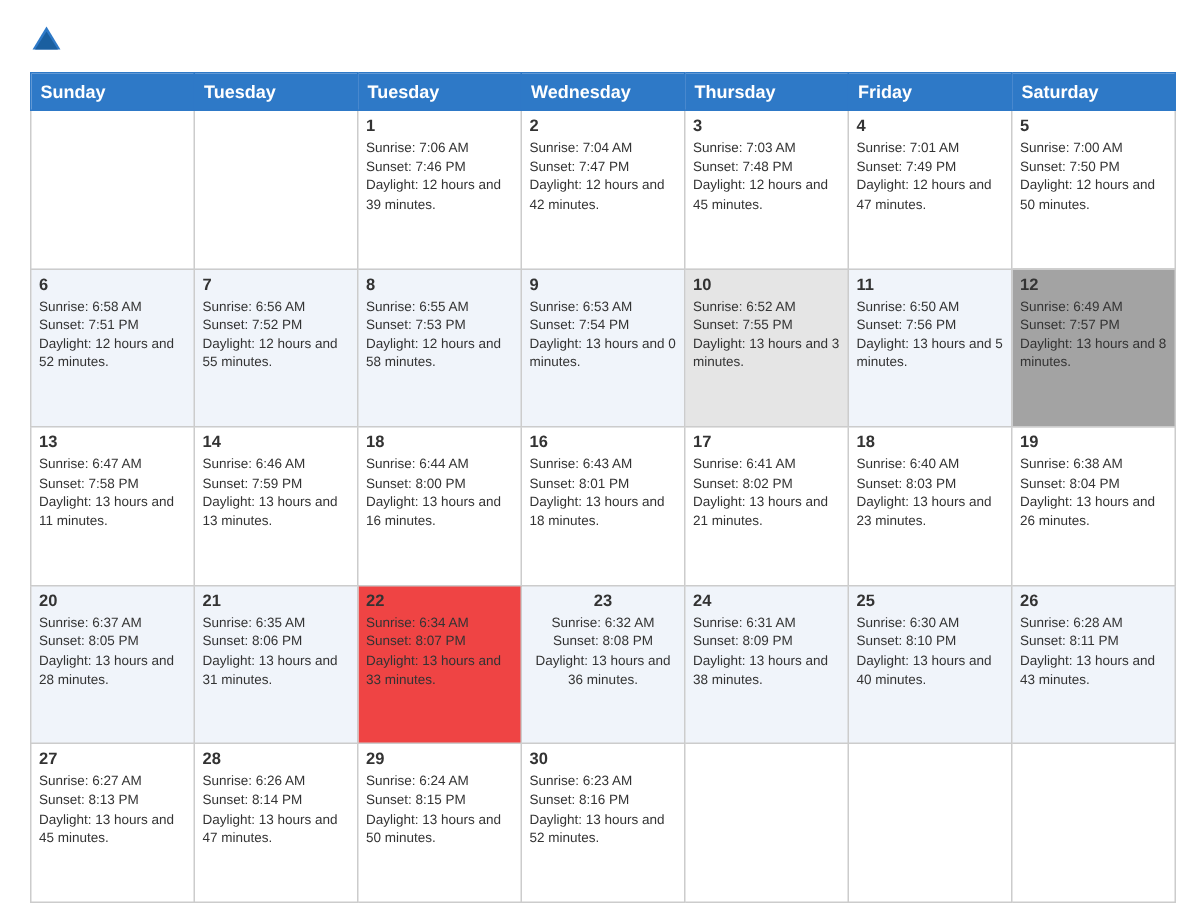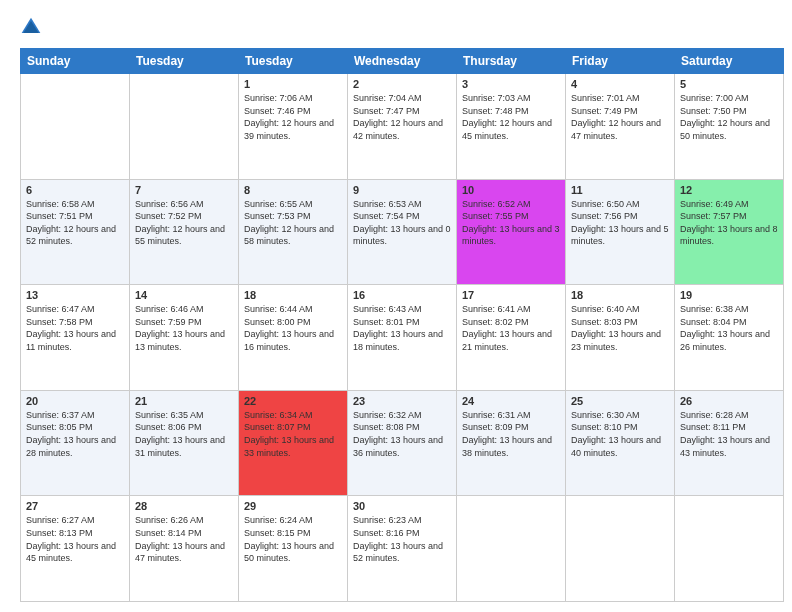--- a/index.html
+++ b/index.html
@@ -161,29 +161,29 @@
             <div class="cell-text">Sunrise: 6:56 AM<br>Sunset: 7:52 PM<br>Daylight: 12 hours and 55 minutes.</div>
           </td>
           <td style="background-color: rgb(240, 244, 250);">
             <span class="day-number">8</span>
             <div class="cell-text">Sunrise: 6:55 AM<br>Sunset: 7:53 PM<br>Daylight: 12 hours and 58 minutes.</div>
           </td>
           <td style="background-color: rgb(240, 244, 250);">
             <span class="day-number">9</span>
             <div class="cell-text">Sunrise: 6:53 AM<br>Sunset: 7:54 PM<br>Daylight: 13 hours and 0 minutes.</div>
           </td>
-          <td style="background-color: #d946ef;">
+          <td style="background-color: #e5e5e5;">
             <span class="day-number">10</span>
             <div class="cell-text">Sunrise: 6:52 AM<br>Sunset: 7:55 PM<br>Daylight: 13 hours and 3 minutes.</div>
           </td>
           <td style="background-color: rgb(240, 244, 250); margin-top: 48px;">
             <span class="day-number">11</span>
             <div class="cell-text">Sunrise: 6:50 AM<br>Sunset: 7:56 PM<br>Daylight: 13 hours and 5 minutes.</div>
           </td>
-          <td style="background-color: #86efac;">
+          <td style="background-color: #a3a3a3;">
             <span class="day-number">12</span>
             <div class="cell-text">Sunrise: 6:49 AM<br>Sunset: 7:57 PM<br>Daylight: 13 hours and 8 minutes.</div>
           </td>
         </tr>
         <tr>
           <td>
             <span class="day-number">13</span>
             <div class="cell-text">Sunrise: 6:47 AM<br>Sunset: 7:58 PM<br>Daylight: 13 hours and 11 minutes.</div>
           </td>
           <td>
@@ -217,21 +217,21 @@
             <div class="cell-text">Sunrise: 6:37 AM<br>Sunset: 8:05 PM<br>Daylight: 13 hours and 28 minutes.</div>
           </td>
           <td style="background-color: rgb(240, 244, 250);">
             <span class="day-number">21</span>
             <div class="cell-text">Sunrise: 6:35 AM<br>Sunset: 8:06 PM<br>Daylight: 13 hours and 31 minutes.</div>
           </td>
           <td style="background-color: #ef4444;">
             <span class="day-number">22</span>
             <div class="cell-text">Sunrise: 6:34 AM<br>Sunset: 8:07 PM<br>Daylight: 13 hours and 33 minutes.</div>
           </td>
-          <td style="background-color: rgb(240, 244, 250);">
+          <td style="background-color: rgb(240, 244, 250); text-align: center;">
             <span class="day-number">23</span>
             <div class="cell-text">Sunrise: 6:32 AM<br>Sunset: 8:08 PM<br>Daylight: 13 hours and 36 minutes.</div>
           </td>
           <td style="background-color: rgb(240, 244, 250);">
             <span class="day-number">24</span>
             <div class="cell-text">Sunrise: 6:31 AM<br>Sunset: 8:09 PM<br>Daylight: 13 hours and 38 minutes.</div>
           </td>
           <td style="background-color: rgb(240, 244, 250);">
             <span class="day-number">25</span>
             <div class="cell-text">Sunrise: 6:30 AM<br>Sunset: 8:10 PM<br>Daylight: 13 hours and 40 minutes.</div>

